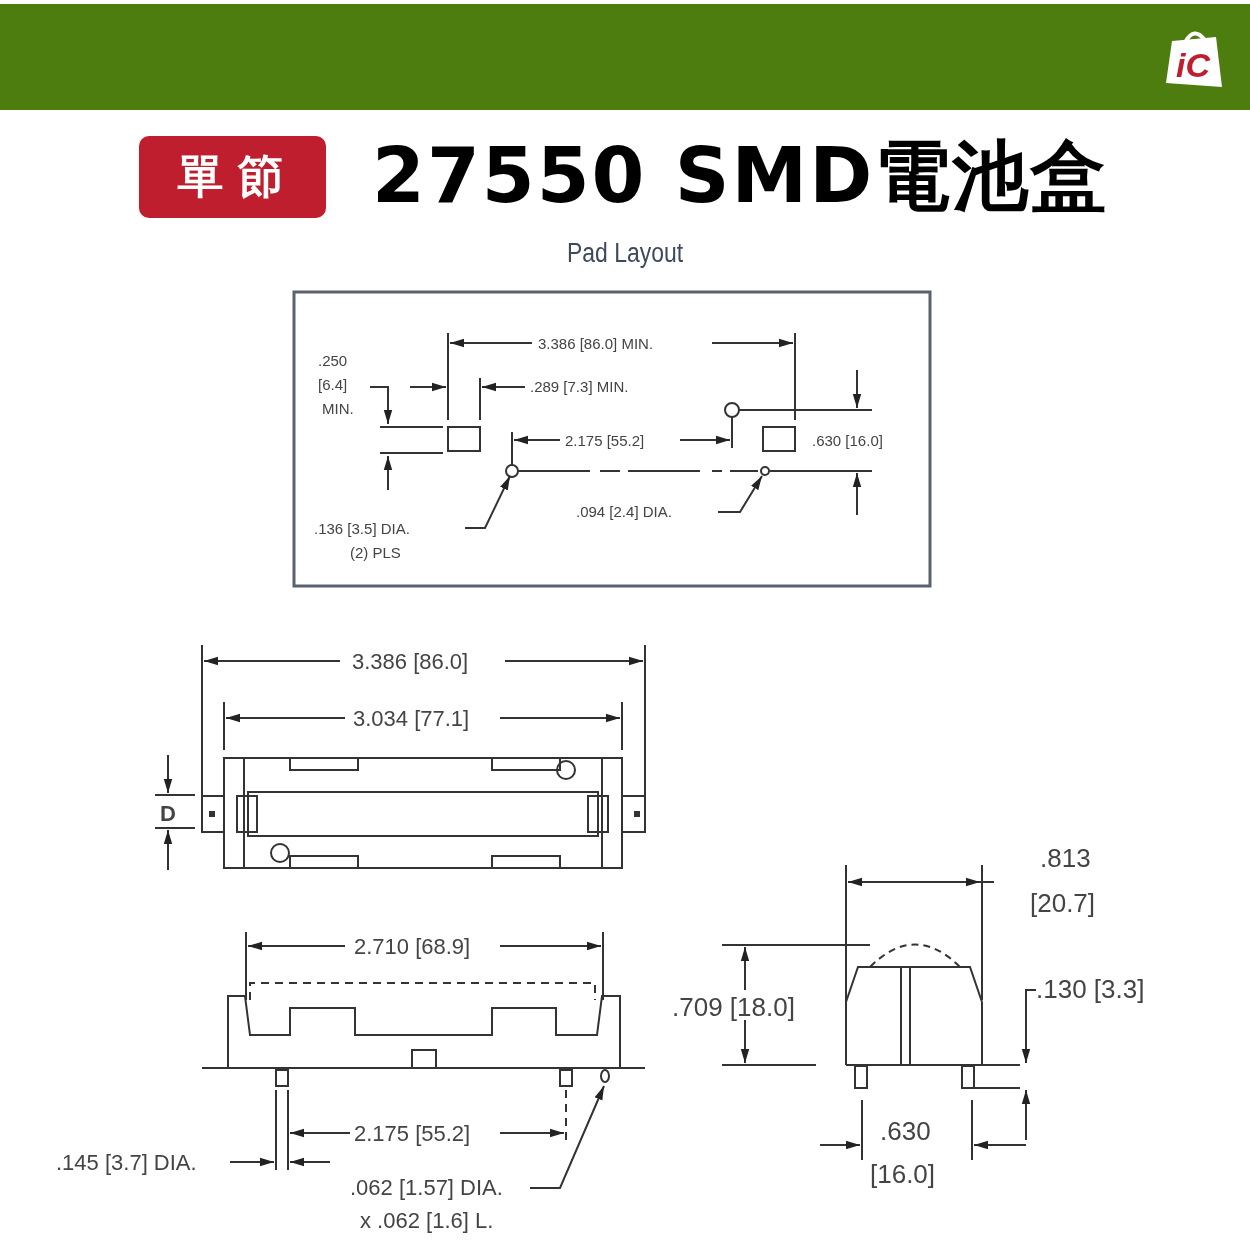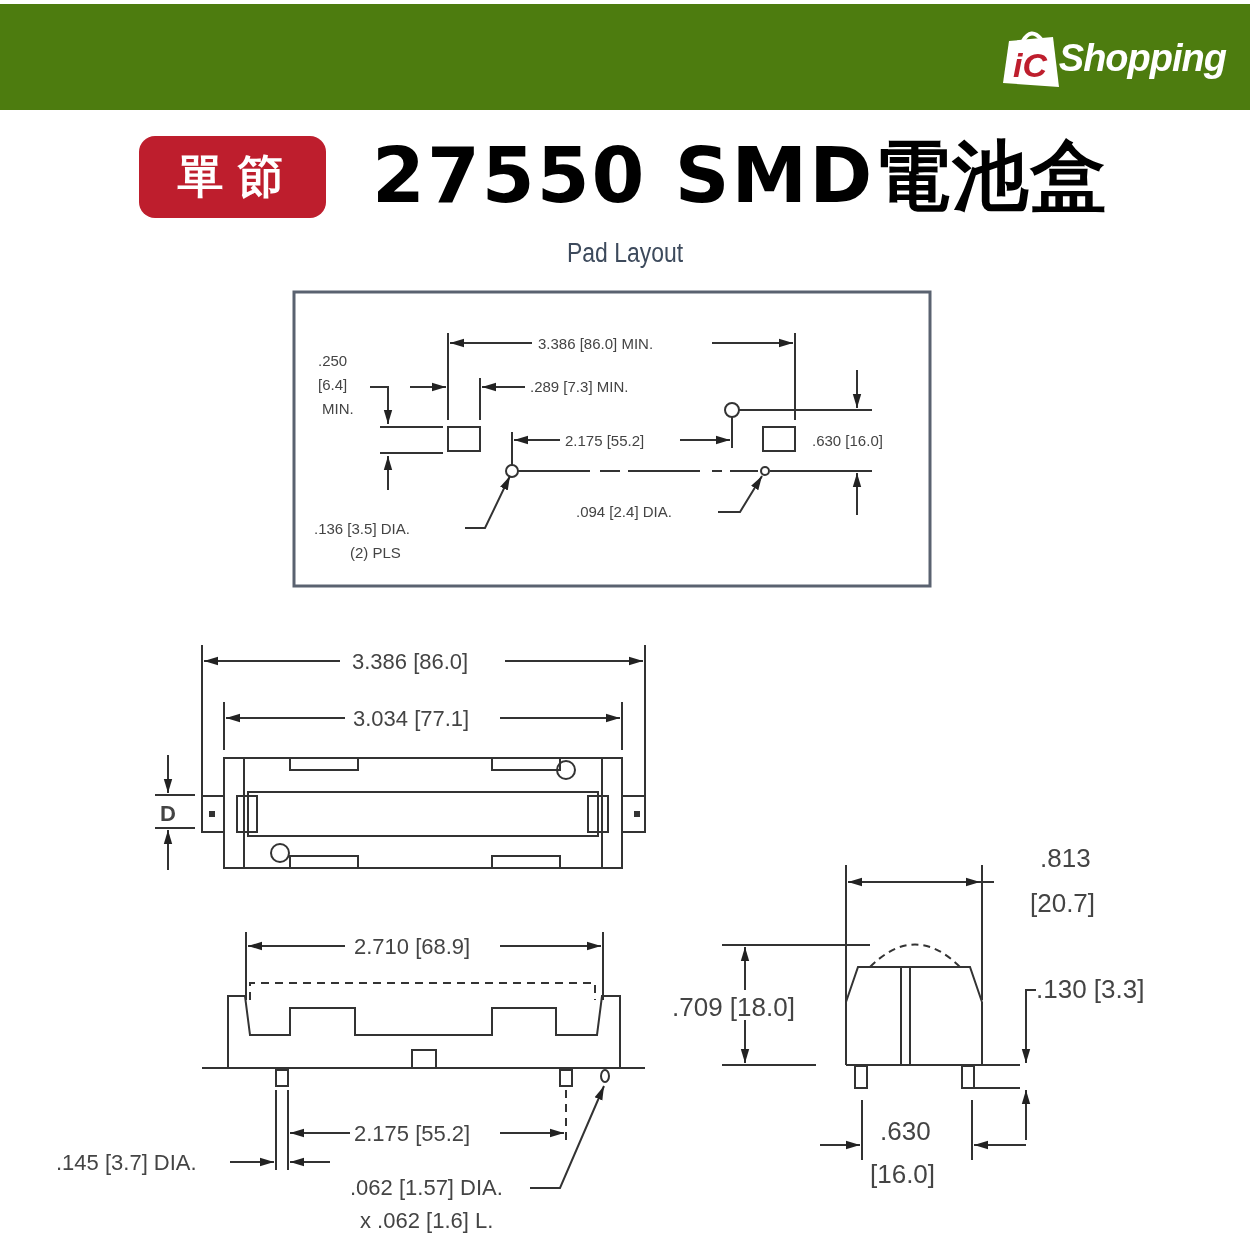--- a/index.html
+++ b/index.html
@@ -1,39 +1,38 @@
 <!DOCTYPE html>
 <html><head>
 <meta charset="utf-8">
 <style>
   html,body{margin:0;padding:0;background:#fff;}
   body{width:1250px;height:1250px;position:relative;overflow:hidden;font-family:"DejaVu Sans",sans-serif;}
   .topbar{position:absolute;left:0;top:4px;width:1250px;height:106px;background:#4d7c0f;}
   .logo{position:absolute;right:24px;top:14px;height:80px;display:flex;align-items:center;}
   .logo-bag{width:62px;height:62px;position:relative;}
   .logo-text{color:#fff;font-family:"Liberation Sans",sans-serif;font-weight:bold;font-style:italic;font-size:38px;letter-spacing:-1px;margin-left:-4px;}
-  .badge{position:absolute;left:139px;top:136px;width:187px;height:82px;background:#be1e2d;border-radius:16px;color:#fff;font-size:46px;font-weight:bold;display:flex;align-items:center;justify-content:center;letter-spacing:14px;padding-left:10px;box-sizing:border-box;}
+  .badge{position:absolute;left:139px;top:136px;width:187px;height:82px;background:#be1e2d;border-radius:10px;color:#fff;font-size:46px;font-weight:bold;display:flex;align-items:center;justify-content:center;letter-spacing:14px;padding-left:10px;box-sizing:border-box;}
   .title{position:absolute;left:372px;top:128px;height:96px;font-size:76px;font-weight:bold;color:#000;line-height:96px;white-space:nowrap;letter-spacing:2px;}
   .pad-title{position:absolute;left:0;width:1250px;top:238px;text-align:center;font-family:"Liberation Sans",sans-serif;font-size:27px;color:#3d4a5c;transform:scaleX(0.85);}
   svg text{font-family:"Liberation Sans",sans-serif;}
   .drawing{position:absolute;left:0;top:0;}
 </style>
 </head>
 <body>
 
 <div class="topbar">
   <div class="logo">
     <div class="logo-bag">
       <svg width="62" height="62" viewBox="0 0 62 62">
         <path d="M22 14 Q30 0 40 12" stroke="#fff" stroke-width="4" fill="none"></path>
         <polygon points="8,14 52,10 58,60 2,56" fill="#fff"></polygon>
         <text x="12" y="50" font-size="34" font-weight="bold" fill="#be1e2d" font-style="italic">iC</text>
       </svg>
     </div>
-    <span class="logo-text">Shopping</span>
   </div>
 </div>
 
 <div class="badge">單節</div>
 <div class="title">27550 SMD電池盒</div>
 <div class="pad-title">Pad Layout</div>
 
 <svg class="drawing" width="1250" height="1250" viewBox="0 0 1250 1250">
   <defs>
     <marker id="ar" viewBox="0 0 10 10" refX="10" refY="5" markerWidth="7" markerHeight="7" orient="auto-start-reverse">

